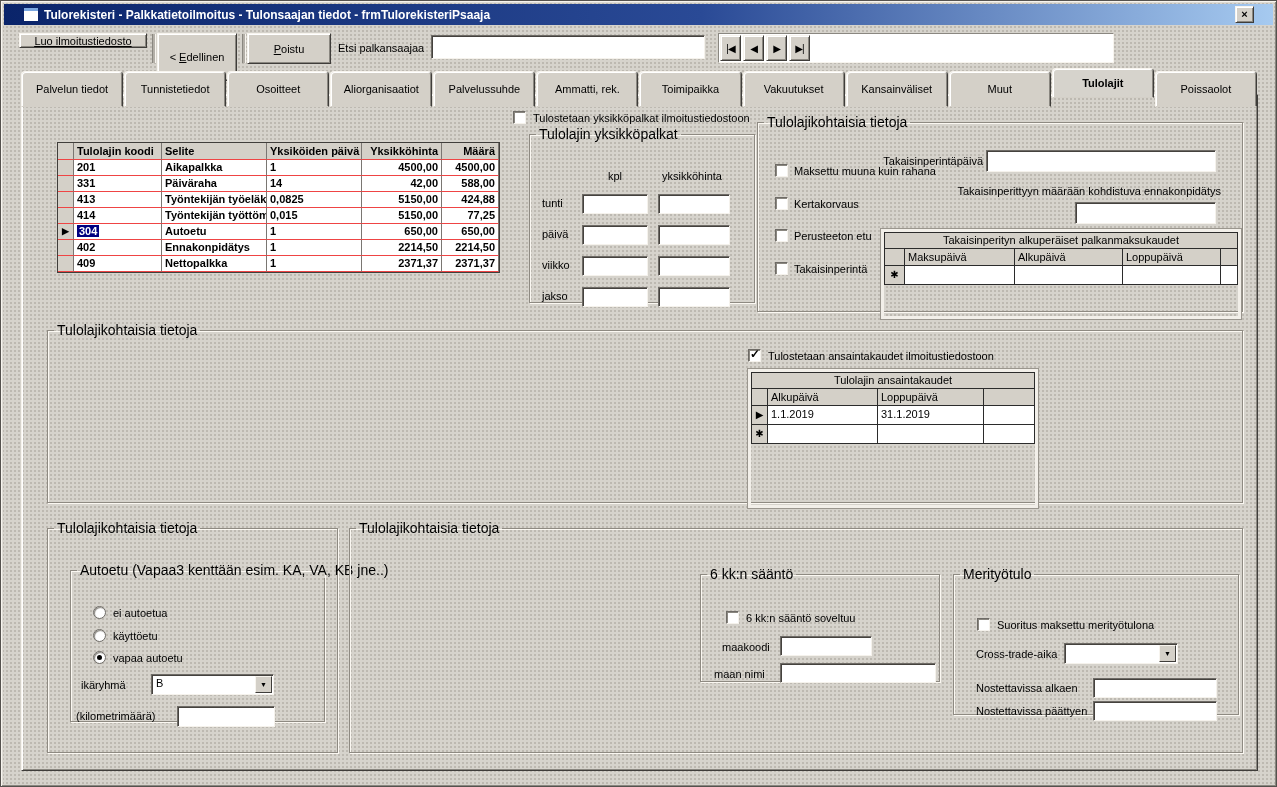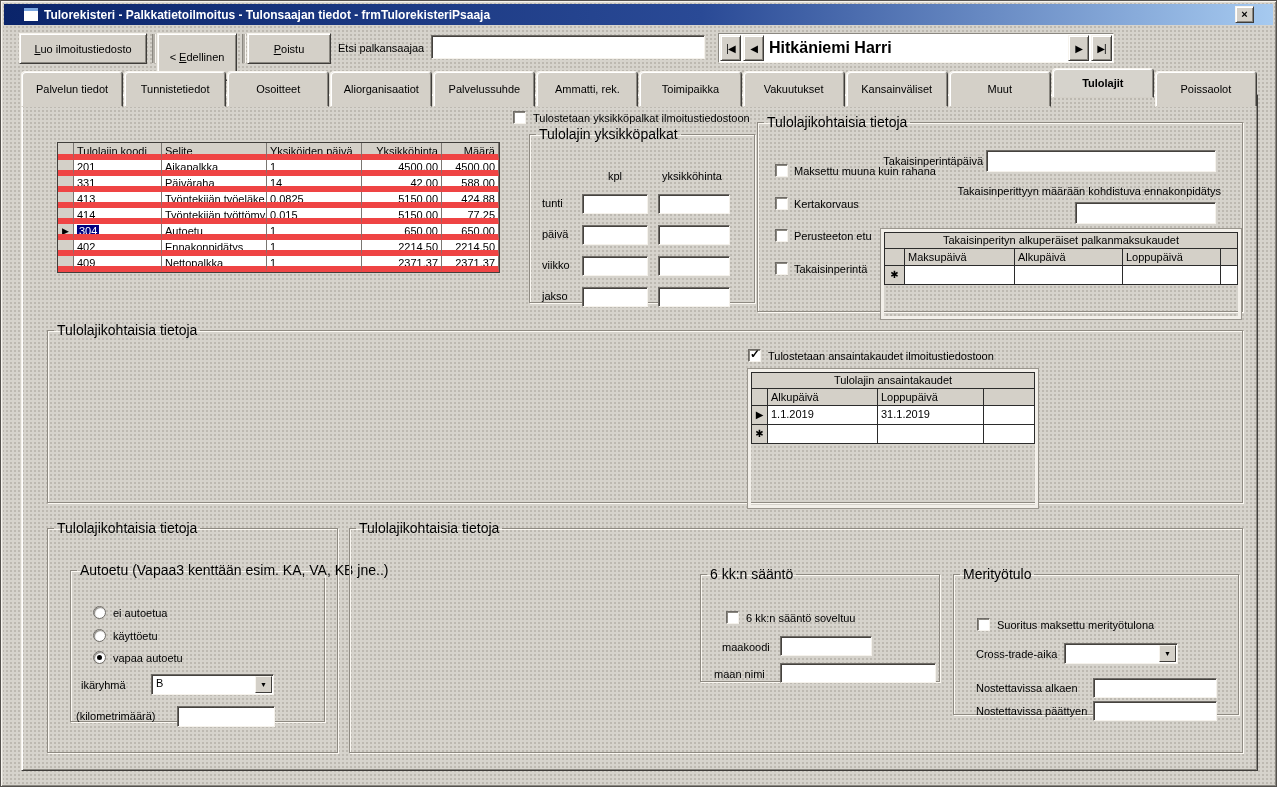--- a/index.html
+++ b/index.html
@@ -47,22 +47,22 @@
        border:1px solid;border-color:#f7f4ee #3f3d3a #3f3d3a #f7f4ee;
        box-shadow:inset 1px 1px 0 #fff, inset -1px -1px 0 #8a8780;}
   
   fieldset.grp{position:absolute;margin:0;padding:0;min-width:0;box-sizing:border-box;
        border:1px solid #8e8a82;box-shadow:1px 1px 0 #fbf8f2, inset 1px 1px 0 #fbf8f2;}
   fieldset.grp legend{font-size:14px;padding:0 3px;margin-left:6px;white-space:nowrap;}
   
   .dgrid{position:absolute;background:#fff;border:1px solid #403e3b;font-size:11px;}
   .drow{display:flex;height:16px;}
   .drow.hdr{height:17px;}
-  .dc{box-sizing:border-box;flex:none;border-right:1px solid #7a7672;border-bottom:6px solid #ef4444;
-      padding:0 3px;line-height:15px;overflow:hidden;white-space:nowrap;}
+  .dc{box-sizing:border-box;flex:none;border-right:1px solid #7a7672;border-bottom:1px solid #ef4444;
+      padding:0 3px;line-height:15px;overflow:hidden;white-space:nowrap;font-weight:bold;}
   .drow.hdr .dc{background:#d4d0c8;line-height:16px;}
   .dc.rh{width:16px;padding:0;background:#d4d0c8;text-align:center;font-size:9px;line-height:15px;}
   .w0{width:88px}.w1{width:105px}.w2{width:95px}.w3{width:80px}.w4{width:57px}
   .num{text-align:right;}
   .cellsel{background:#000080;color:#fff;padding:0 2px;}
   
   .panel{position:absolute;box-sizing:border-box;border:3px solid #f2efe9;
          outline:1px solid #9a968e;background:transparent;}
   .ptable{border:1px solid #2b2b2b;border-bottom:none;font-size:11px;}
   .ptitle{height:15px;line-height:15px;text-align:center;background:#d4d0c8;border-bottom:1px solid #2b2b2b;overflow:hidden;}
@@ -93,38 +93,37 @@
 <body>
 
 <div id="win">
 
   <div id="titlebar" class="abs">
     <div id="appicon"></div>
     <div id="title-text">Tulorekisteri - Palkkatietoilmoitus - Tulonsaajan tiedot - frmTulorekisteriPsaaja</div>
     <div id="close-btn">×</div>
   </div>
 
-  <div class="abs b3d btn" style="left:18px;top:32px;width:128px;height:31px;">
+  <div class="abs b3d btn" style="left:18px;top:32px;width:128px;height:15px;text-decoration:underline;">
     <span><u>L</u><span>uo ilmoitustiedosto</span></span>
   </div>
   <div class="abs sep" style="left:151px;top:33px;height:29px;"></div>
   <div class="abs b3d btn" style="left:156px;top:32px;width:80px;height:48px;">
     <span><span>&lt; </span><u>E</u><span>dellinen</span></span>
   </div>
   <div class="abs sep" style="left:241px;top:33px;height:29px;"></div>
   <div class="abs b3d btn" style="left:246px;top:32px;width:84px;height:31px;">
     <span><u>P</u><span>oistu</span></span>
   </div>
   <div class="lbl" style="left:337px;top:41px;">Etsi palkansaajaa</div>
   <input class="txt" style="left: 430px; top: 34px; width: 274px; height: 24px;" value="">
 
   <div id="recnav" class="abs">
     <div class="b3d navbtn">|◀</div>
     <div class="b3d navbtn">◀</div>
-    <div id="recname">Hitkäniemi Harri</div>
     <div class="b3d navbtn">▶</div>
     <div class="b3d navbtn">▶|</div>
   </div>
 
   <div id="tabstrip" class="abs">
     <div class="tab">Palvelun tiedot</div>
     <div class="tab">Tunnistetiedot</div>
     <div class="tab">Osoitteet</div>
     <div class="tab">Aliorganisaatiot</div>
     <div class="tab">Palvelussuhde</div>

